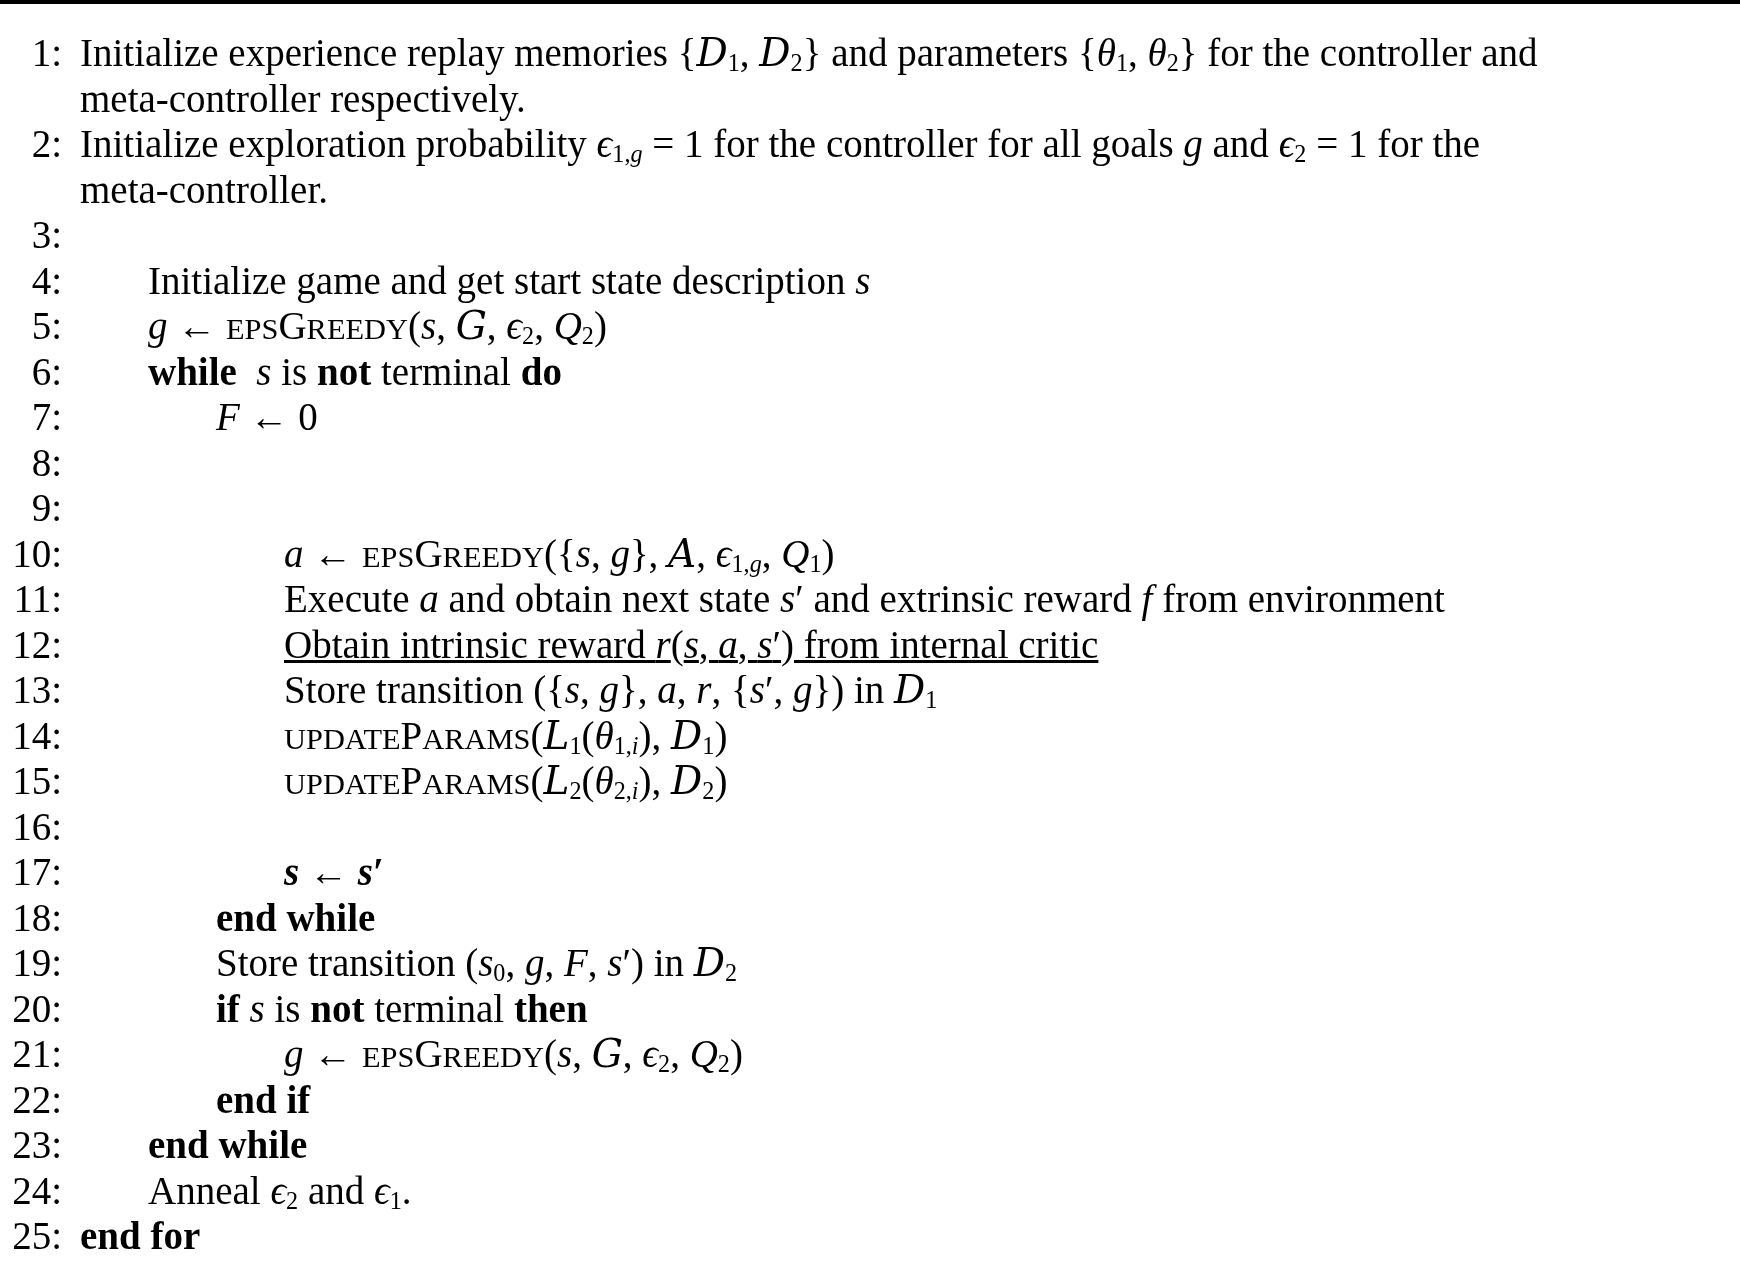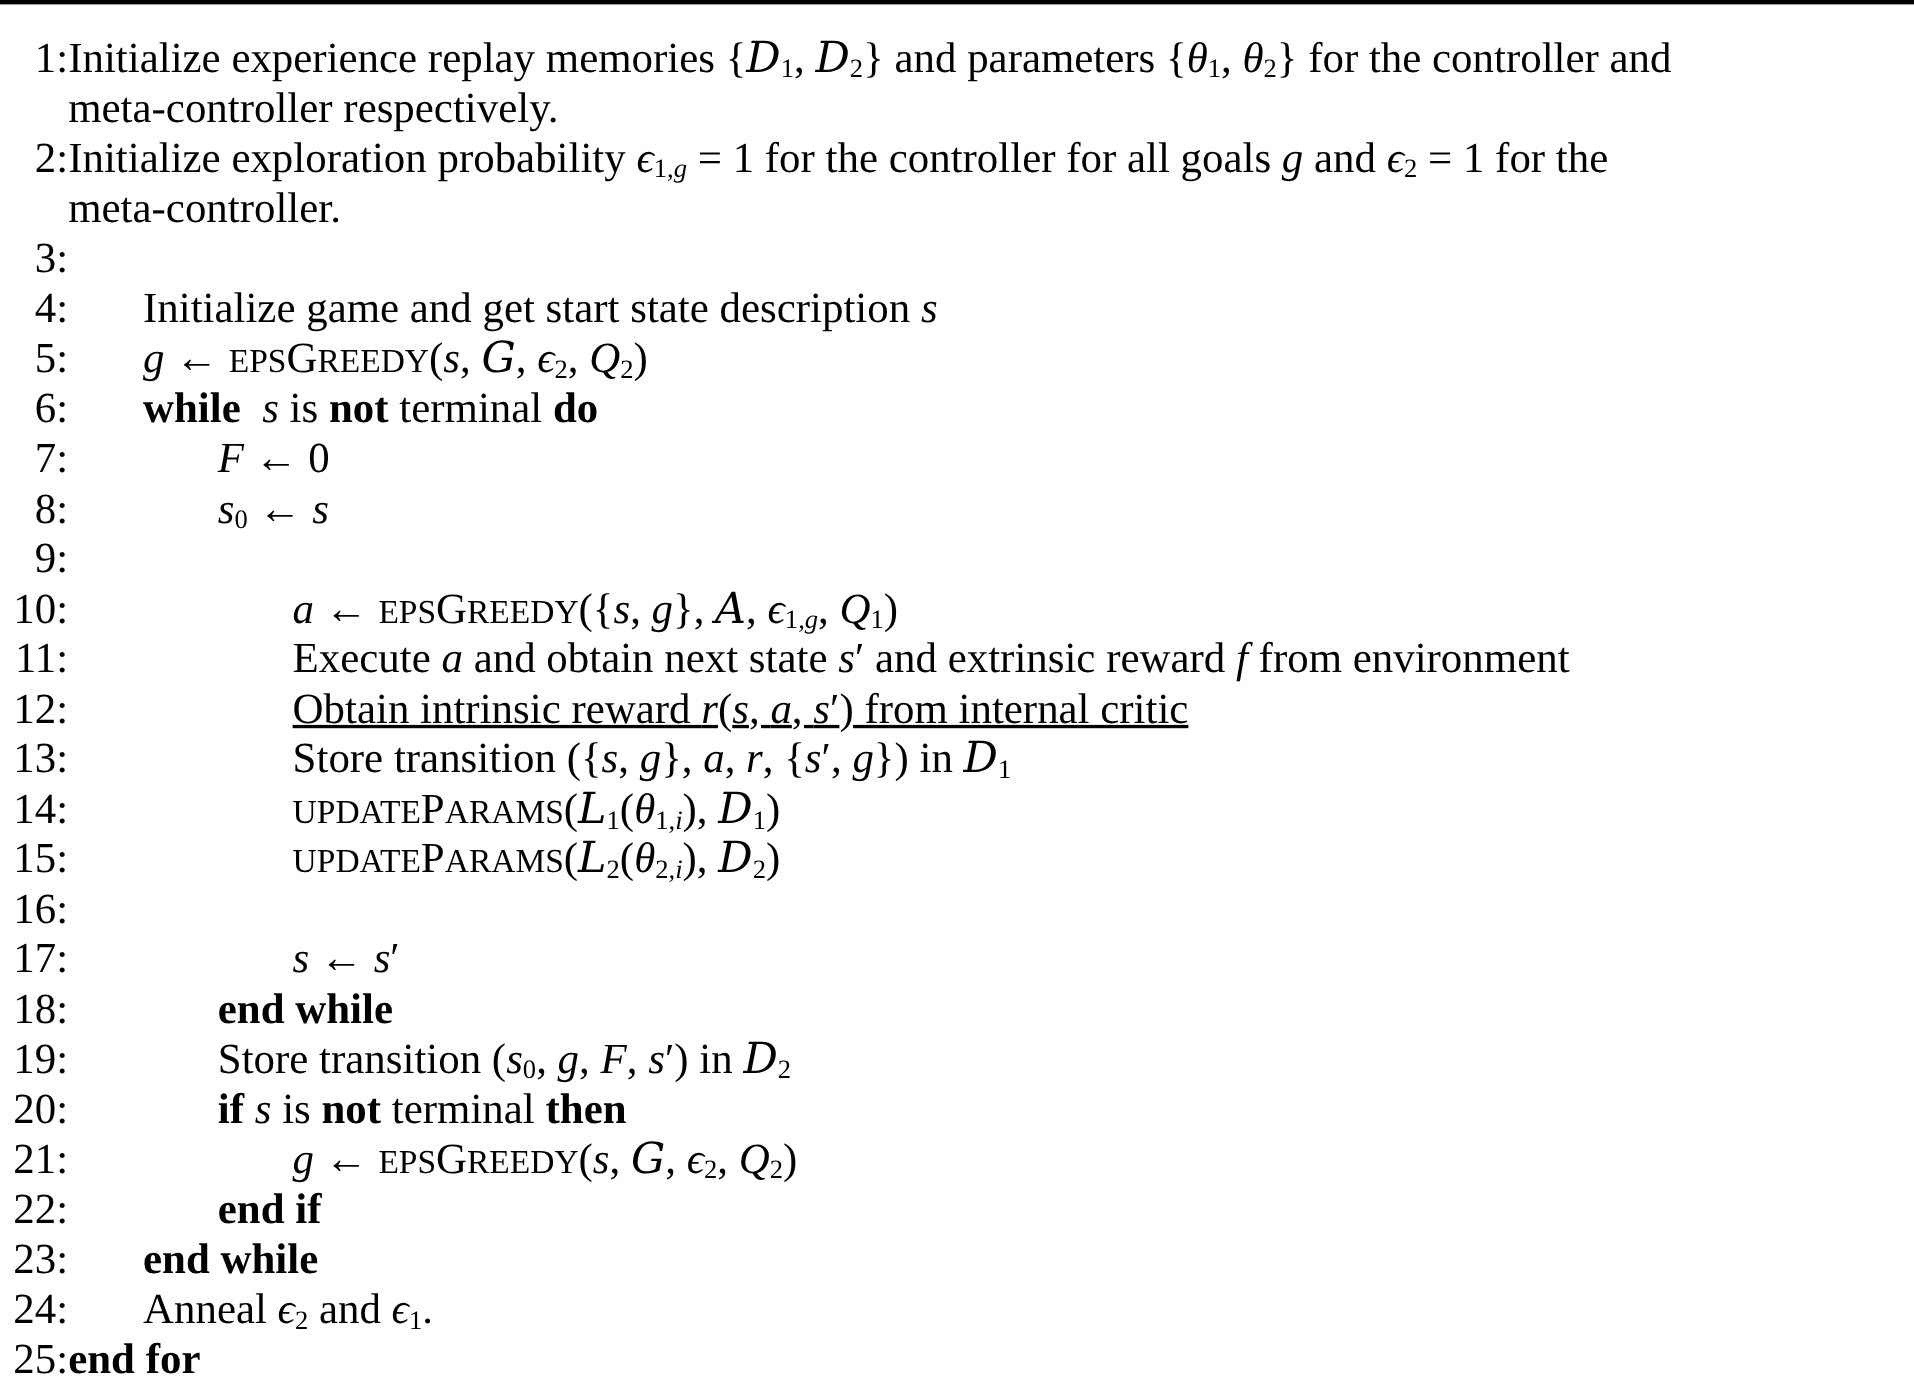--- a/index.html
+++ b/index.html
@@ -13,21 +13,21 @@
     overflow:hidden;
   }
   .rule {
     position:absolute; top:0; left:0;
     width:1740px; height:4px;
     background:#000000;
   }
   .lines { position:absolute; top:30px; left:0; right:0; }
   .row { display:flex; height:45.5px; line-height:45.5px; }
   .num { flex:0 0 62px; width:62px; text-align:right; white-space:pre; }
-  .content { white-space:pre; }
+  .content { margin-left:18px; white-space:pre; }
   .b   { font-weight:bold; }
   .it  { font-style:italic; }
   .cal { font-style:italic; font-family:"DejaVu Serif","Liberation Serif",serif; }
   .sub { font-size:0.62em; vertical-align:-0.22em; line-height:0; }
   .scs { font-size:0.78em; }
 </style>
 </head>
 <body>
 
 <div class="page">
@@ -63,21 +63,20 @@
       <div class="row">
         <span class="num">6:</span>
         <span class="content" style="padding-left: 68px;"><span class="b">while</span><span>  </span><span class="it">s</span><span> is </span><span class="b">not</span><span> terminal </span><span class="b">do</span></span>
       </div>
       <div class="row">
         <span class="num">7:</span>
         <span class="content" style="padding-left: 136px;"><span class="it">F</span><span> ← 0</span></span>
       </div>
       <div class="row">
         <span class="num">8:</span>
-        <span class="content" style="padding-left: 136px;"><span class="it">s</span><span class="sub">0</span><span> ← </span><span class="it">s</span></span>
       </div>
       <div class="row">
         <span class="num">9:</span>
       </div>
       <div class="row">
         <span class="num">10:</span>
         <span class="content" style="padding-left: 204px;"><span class="it">a</span><span> ← </span><span><span class="scs">E</span><span class="scs">P</span><span class="scs">S</span><span>G</span><span class="scs">R</span><span class="scs">E</span><span class="scs">E</span><span class="scs">D</span><span class="scs">Y</span></span><span>({</span><span class="it">s</span><span>, </span><span class="it">g</span><span>}, </span><span class="cal">A</span><span>, </span><span class="it">ϵ</span><span class="sub">1,</span><span class="sub it">g</span><span>, </span><span class="it">Q</span><span class="sub">1</span><span>)</span></span>
       </div>
       <div class="row">
         <span class="num">11:</span>
@@ -97,21 +96,21 @@
       </div>
       <div class="row">
         <span class="num">15:</span>
         <span class="content" style="padding-left: 204px;"><span><span class="scs">U</span><span class="scs">P</span><span class="scs">D</span><span class="scs">A</span><span class="scs">T</span><span class="scs">E</span><span>P</span><span class="scs">A</span><span class="scs">R</span><span class="scs">A</span><span class="scs">M</span><span class="scs">S</span></span><span>(</span><span class="cal">L</span><span class="sub">2</span><span>(</span><span class="it">θ</span><span class="sub">2,</span><span class="sub it">i</span><span>), </span><span class="cal">D</span><span class="sub">2</span><span>)</span></span>
       </div>
       <div class="row">
         <span class="num">16:</span>
       </div>
       <div class="row">
         <span class="num">17:</span>
-        <span class="content" style="padding-left: 204px;"><span class="it">s</span><span> ← </span><span class="it">s</span><span>′</span></span>
+        <span class="content" style="padding-left: 204px; font-weight: bold;"><span class="it">s</span><span> ← </span><span class="it">s</span><span>′</span></span>
       </div>
       <div class="row">
         <span class="num">18:</span>
         <span class="content" style="padding-left: 136px;"><span class="b">end while</span></span>
       </div>
       <div class="row">
         <span class="num">19:</span>
         <span class="content" style="padding-left: 136px;"><span>Store transition (</span><span class="it">s</span><span class="sub">0</span><span>, </span><span class="it">g</span><span>, </span><span class="it">F</span><span>, </span><span class="it">s</span><span>′</span><span>) in </span><span class="cal">D</span><span class="sub">2</span></span>
       </div>
       <div class="row">

